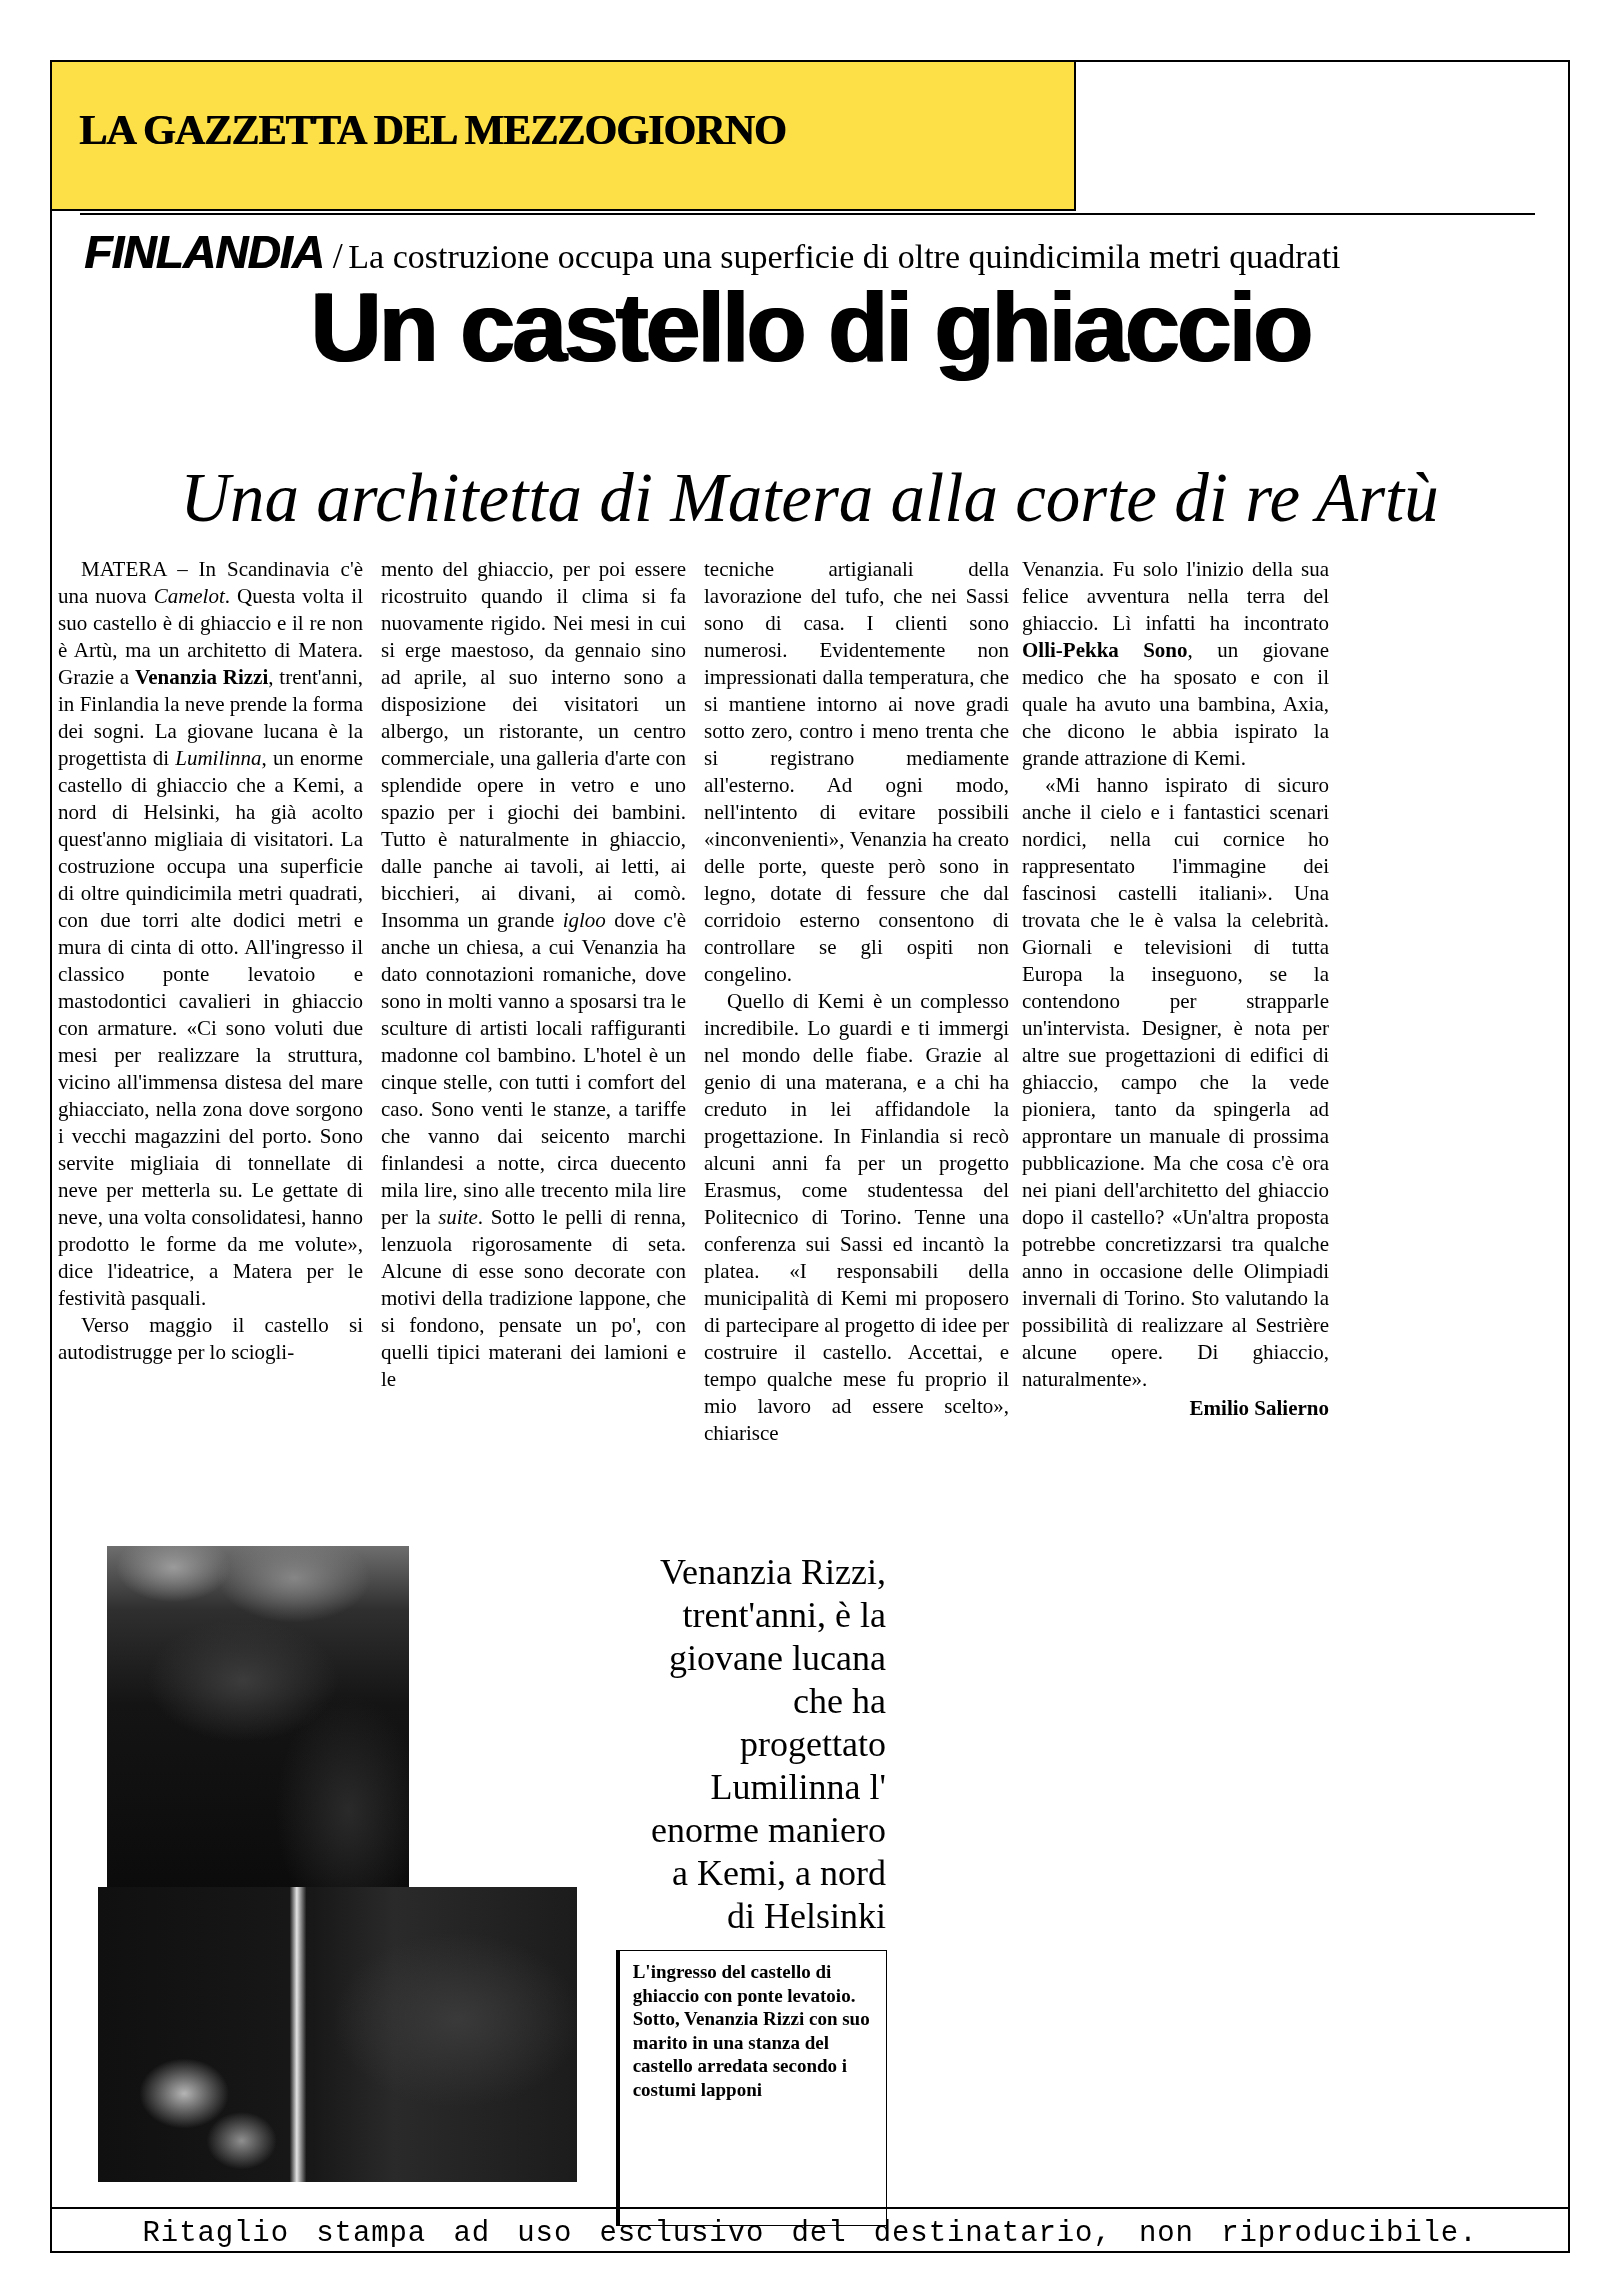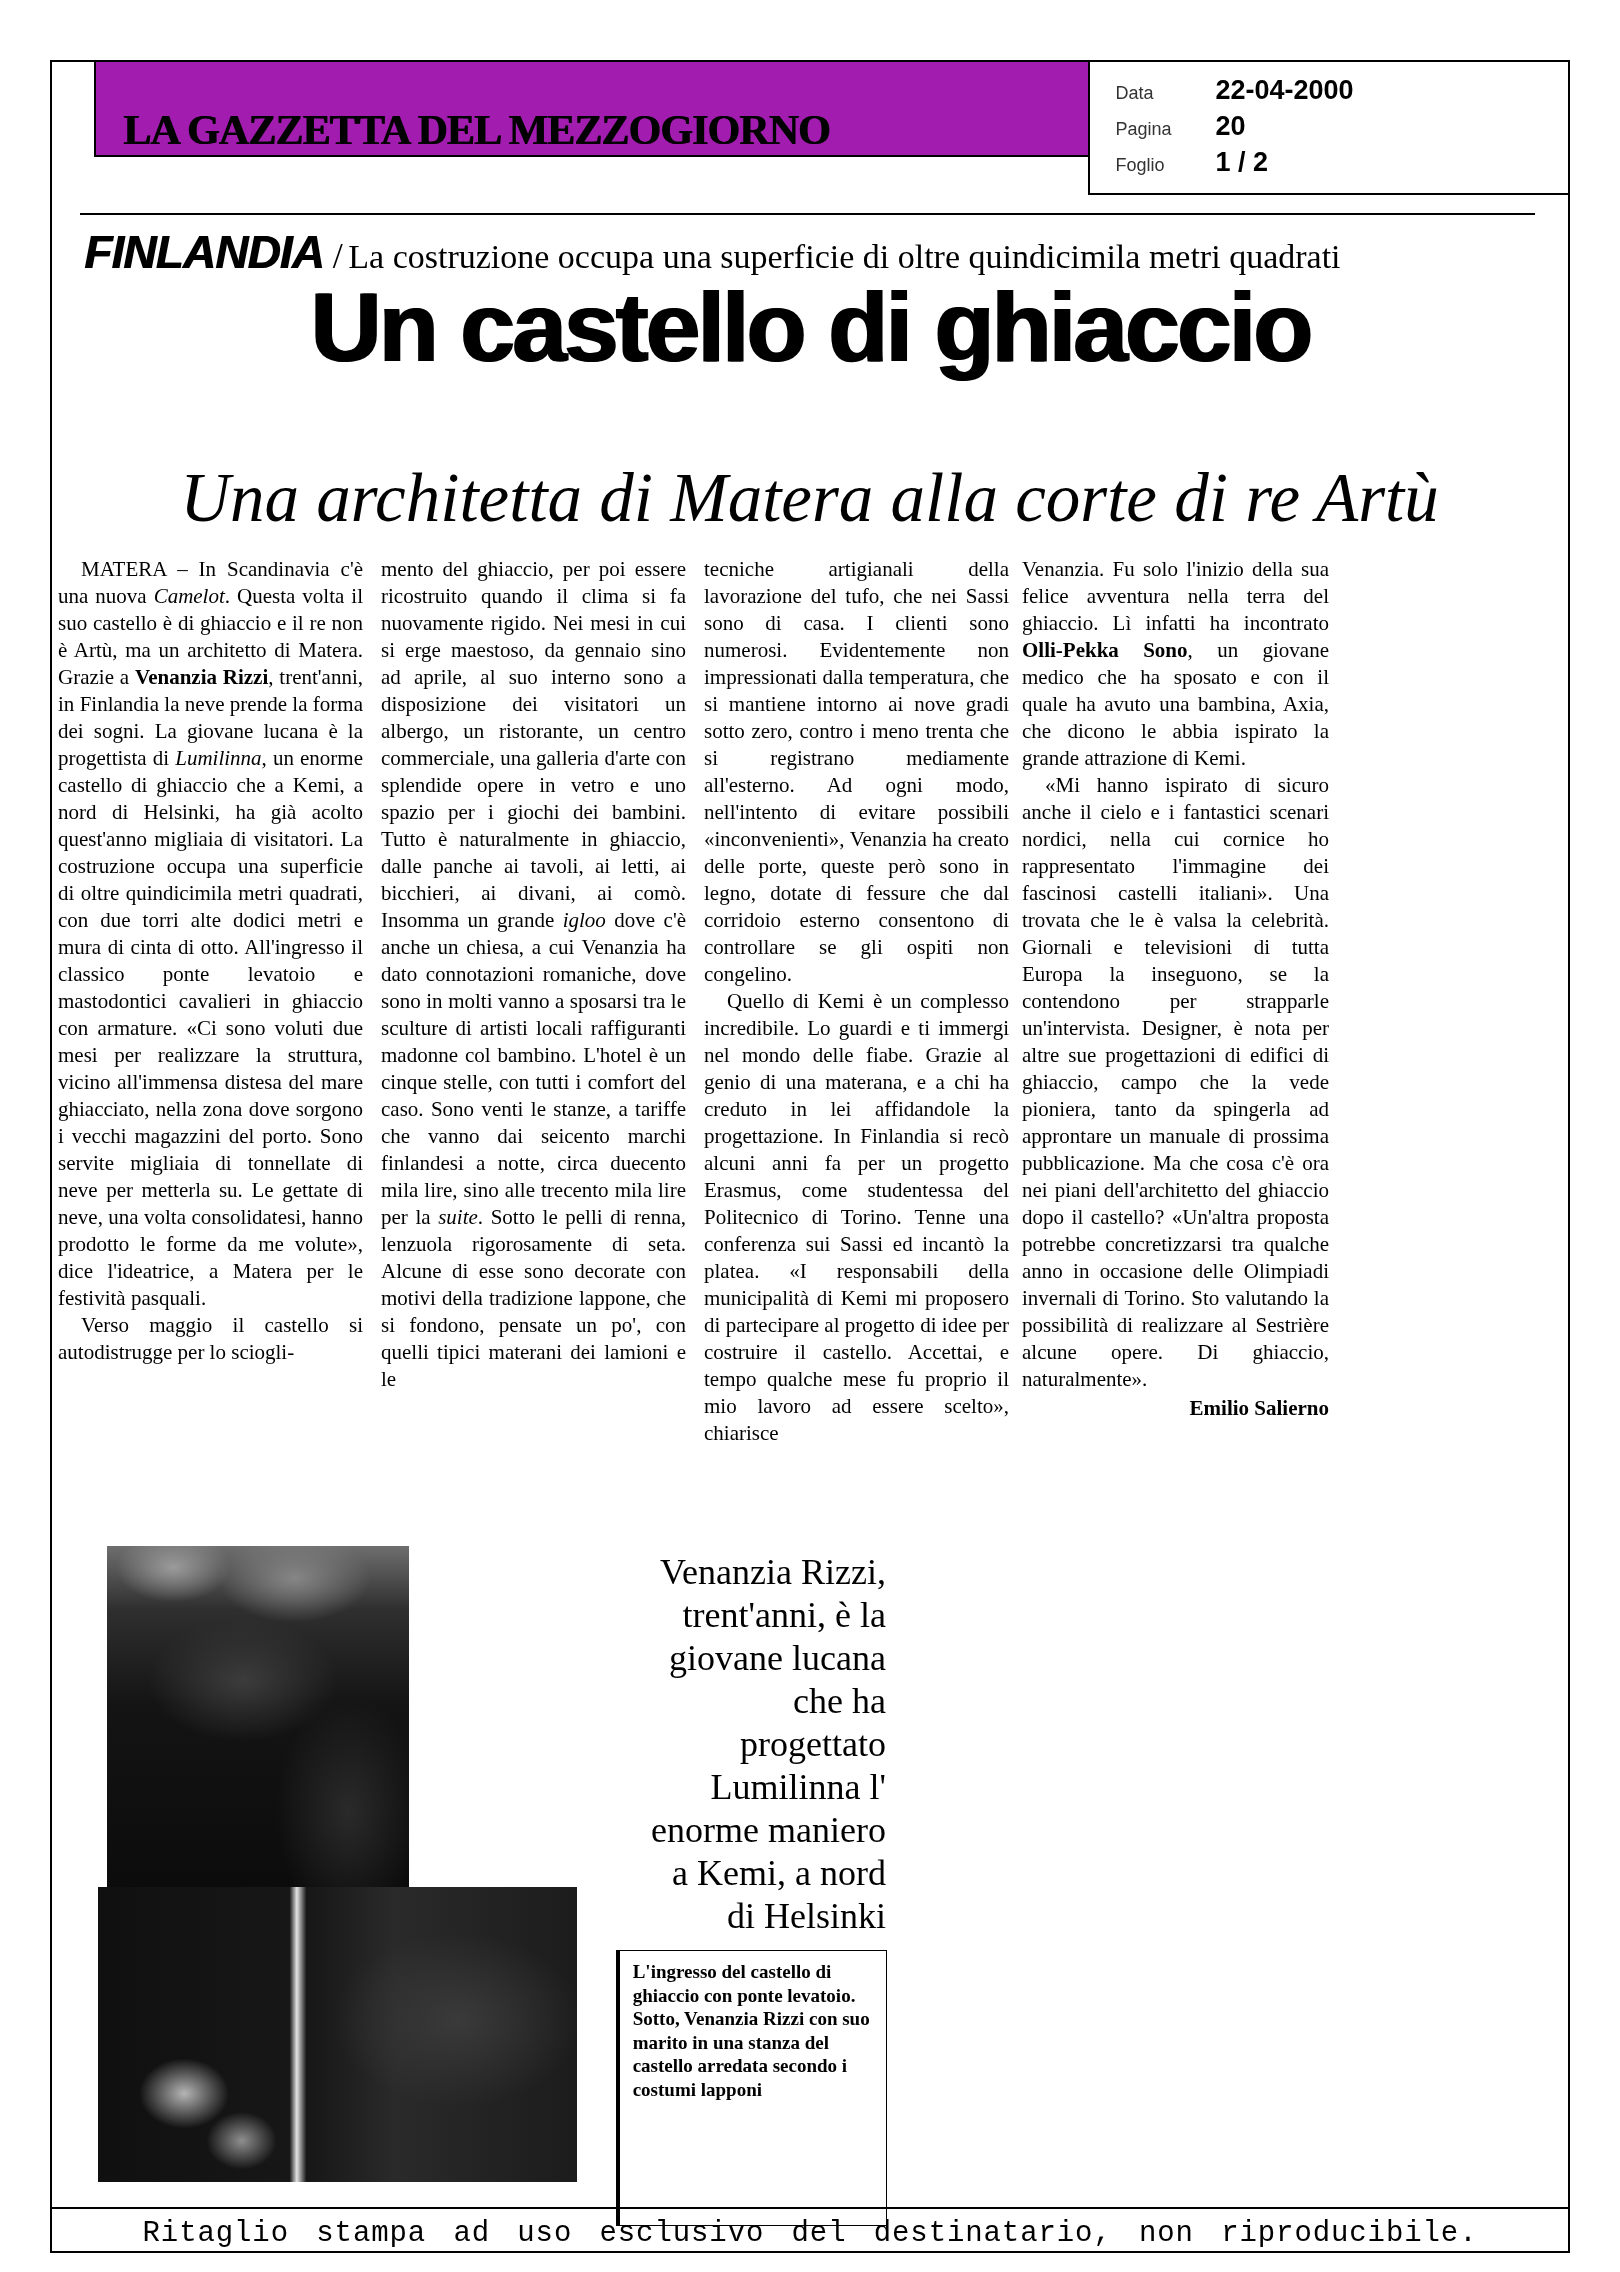--- a/index.html
+++ b/index.html
@@ -6,22 +6,22 @@
   html,body { background:#ffffff; }
   .sheet {
     position:relative; width:1620px; height:2273px; background:#ffffff;
     font-family:"Liberation Serif", serif; color:#000;
   }
   .frame {
     position:absolute; left:50px; top:60px; width:1520px; height:2193px;
     border:2.7px solid #000;
   }
   .masthead-box {
-    position:absolute; left:50px; top:60px; width:1026px; height:97px;
-    border:2.7px solid #000; background:#a21caf;margin-left:44px;
+    position:absolute; left:50px; top:60px; width:1026px; height:151px;
+    border:2.7px solid #000; background:#fde047;
   }
   .masthead {
     position:absolute; left:27px; top:44px;
     font-family:"Liberation Serif", serif; font-weight:bold;
     font-size:42px; letter-spacing:-0.9px;
     text-shadow:0.9px 0 #000;
   }
   .info-box {
     position:absolute; left:1088px; top:60px; width:482px; height:135px;
     border:2.7px solid #000; background:#fff; padding:12.7px 0 0 25.5px;
@@ -106,34 +106,20 @@
 <body>
 
 <div class="sheet">
 
   <div class="frame"></div>
 
   <div class="masthead-box">
     <div class="masthead">LA GAZZETTA DEL MEZZOGIORNO</div>
   </div>
 
-  <div class="info-box">
-    <div class="info-row">
-      <span class="info-label">Data</span>
-      <span class="info-value">22-04-2000</span>
-    </div>
-    <div class="info-row">
-      <span class="info-label">Pagina</span>
-      <span class="info-value">20</span>
-    </div>
-    <div class="info-row">
-      <span class="info-label">Foglio</span>
-      <span class="info-value">1 / 2</span>
-    </div>
-  </div>
 
   <div class="rule-top"></div>
 
   <div class="kicker">
     <span class="kick-tag">FINLANDIA</span><span class="kick-sep">/</span><span class="kick-text">La costruzione occupa una superficie di oltre quindicimila metri quadrati</span>
   </div>
 
   <h1 class="headline">Un castello di ghiaccio</h1>
 
   <h2 class="subhead">Una architetta di Matera alla corte di re Artù</h2>

